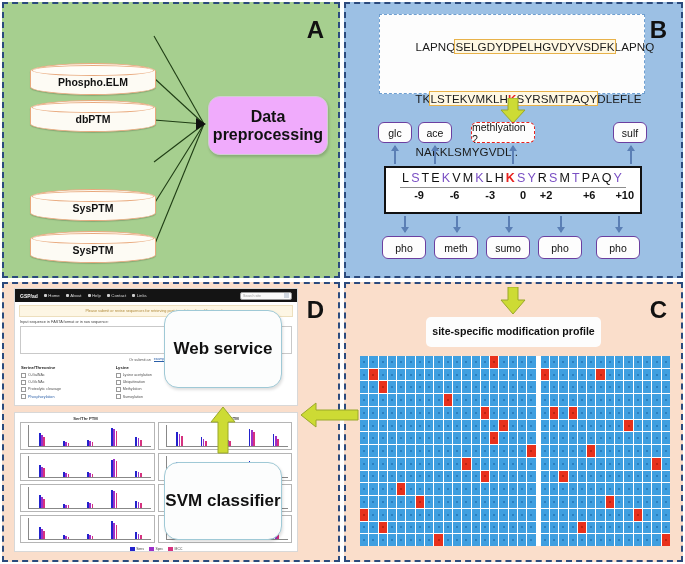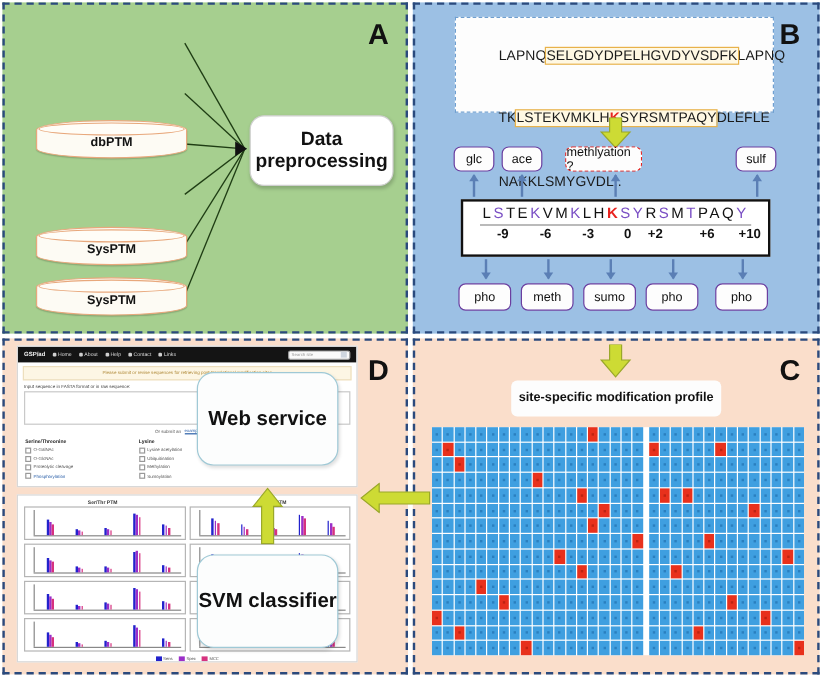--- a/index.html
+++ b/index.html
@@ -32,21 +32,21 @@
     box-shadow:0 1px 1px rgba(0,0,0,.18);
   }
   .db::before{
     content:"";position:absolute;top:1px;left:1px;right:1px;height:9px;
     border:1px solid #e8a87c;border-radius:50%;background:#fffdf7;
   }
   .db span{position:relative;z-index:2;padding-top:5px;}
 
   .dpbox{
     position:absolute;left:204px;top:92px;width:118px;height:57px;
-    background:#ffffff;border:1.5px solid #cfcfcf;border-radius:12px;
+    background:#f0abfc;border:1.5px solid #cfcfcf;border-radius:12px;
     display:flex;align-items:center;justify-content:center;text-align:center;
     font-size:16px;font-weight:bold;color:#111;line-height:1.12;
     box-shadow:1px 2px 3px rgba(0,0,0,.18);
   }
 
   
   .seqbox{
     position:absolute;left:33px;top:10px;width:266px;height:80px;
     background:#fdfdfd;border:1.4px dashed #6f9fd0;
     padding:5px 6px 0 9px;box-sizing:border-box;
@@ -193,20 +193,23 @@
         <line x1="150" y1="32" x2="200" y2="120"></line>
         <line x1="150" y1="74" x2="200" y2="120"></line>
         <line x1="150" y1="116" x2="200" y2="120"></line>
         <line x1="150" y1="158" x2="200" y2="120"></line>
         <line x1="150" y1="200" x2="200" y2="120"></line>
         <line x1="150" y1="242" x2="200" y2="120"></line>
       </g>
       <polygon points="202,120 192,114 192,126" fill="#111"></polygon>
     </svg>
 
+    <div class="db" style="top:59px;">
+        <span>Phospho.ELM</span>
+      </div>
     <div class="db" style="top:96px;">
         <span>dbPTM</span>
       </div>
     <div class="db" style="top:185px;">
         <span>SysPTM</span>
       </div>
     <div class="db" style="top:227px;">
         <span>SysPTM</span>
       </div>
 

